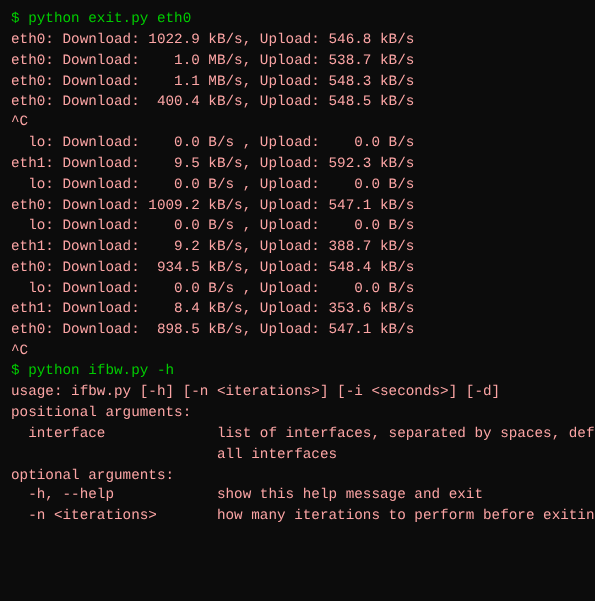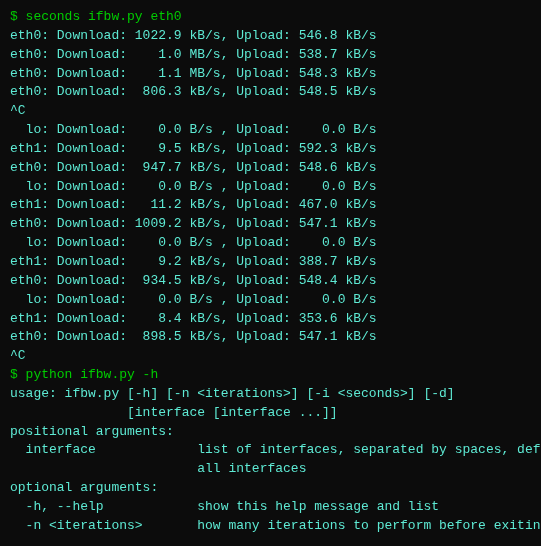--- a/index.html
+++ b/index.html
@@ -22,53 +22,50 @@
     }
     .line {
       white-space: pre;
       line-height: 1.45;
       display: block;
     }
     .green {
       color: #00cc00;
     }
     .white {
-      color: #5eead4;
+      color: #fca5a5;
     }
     @keyframes blink {
       50% { opacity: 0; }
     }
   </style>
 </head>
 <body>
 
 <div class="terminal">
-<span class="line green">$ seconds ifbw.py eth0</span>
+<span class="line green">$ python exit.py eth0</span>
     <span class="line white">eth0: Download: 1022.9 kB/s, Upload: 546.8 kB/s</span>
     <span class="line white">eth0: Download:    1.0 MB/s, Upload: 538.7 kB/s</span>
     <span class="line white">eth0: Download:    1.1 MB/s, Upload: 548.3 kB/s</span>
-    <span class="line white">eth0: Download:  806.3 kB/s, Upload: 548.5 kB/s</span>
+    <span class="line white">eth0: Download:  400.4 kB/s, Upload: 548.5 kB/s</span>
     <span class="line white">^C</span>
     <span class="line white">  lo: Download:    0.0 B/s , Upload:    0.0 B/s</span>
     <span class="line white">eth1: Download:    9.5 kB/s, Upload: 592.3 kB/s</span>
-    <span class="line white">eth0: Download:  947.7 kB/s, Upload: 548.6 kB/s</span>
     <span class="line white">  lo: Download:    0.0 B/s , Upload:    0.0 B/s</span>
-    <span class="line white">eth1: Download:   11.2 kB/s, Upload: 467.0 kB/s</span>
     <span class="line white">eth0: Download: 1009.2 kB/s, Upload: 547.1 kB/s</span>
     <span class="line white">  lo: Download:    0.0 B/s , Upload:    0.0 B/s</span>
     <span class="line white">eth1: Download:    9.2 kB/s, Upload: 388.7 kB/s</span>
     <span class="line white">eth0: Download:  934.5 kB/s, Upload: 548.4 kB/s</span>
     <span class="line white">  lo: Download:    0.0 B/s , Upload:    0.0 B/s</span>
     <span class="line white">eth1: Download:    8.4 kB/s, Upload: 353.6 kB/s</span>
     <span class="line white">eth0: Download:  898.5 kB/s, Upload: 547.1 kB/s</span>
     <span class="line white">^C</span>
     <span class="line green">$ python ifbw.py -h</span>
     <span class="line white">usage: ifbw.py [-h] [-n &lt;iterations&gt;] [-i &lt;seconds&gt;] [-d]</span>
-    <span class="line white">               [interface [interface ...]]</span>
     <span class="line white"></span>
     <span class="line white">positional arguments:</span>
     <span class="line white">  interface             list of interfaces, separated by spaces, defaults to</span>
     <span class="line white">                        all interfaces</span>
     <span class="line white"></span>
     <span class="line white">optional arguments:</span>
-    <span class="line white">  -h, --help            show this help message and list</span>
+    <span class="line white">  -h, --help            show this help message and exit</span>
     <span class="line white">  -n &lt;iterations&gt;       how many iterations to perform before exiting</span>
   </div>
 
 </body></html>

